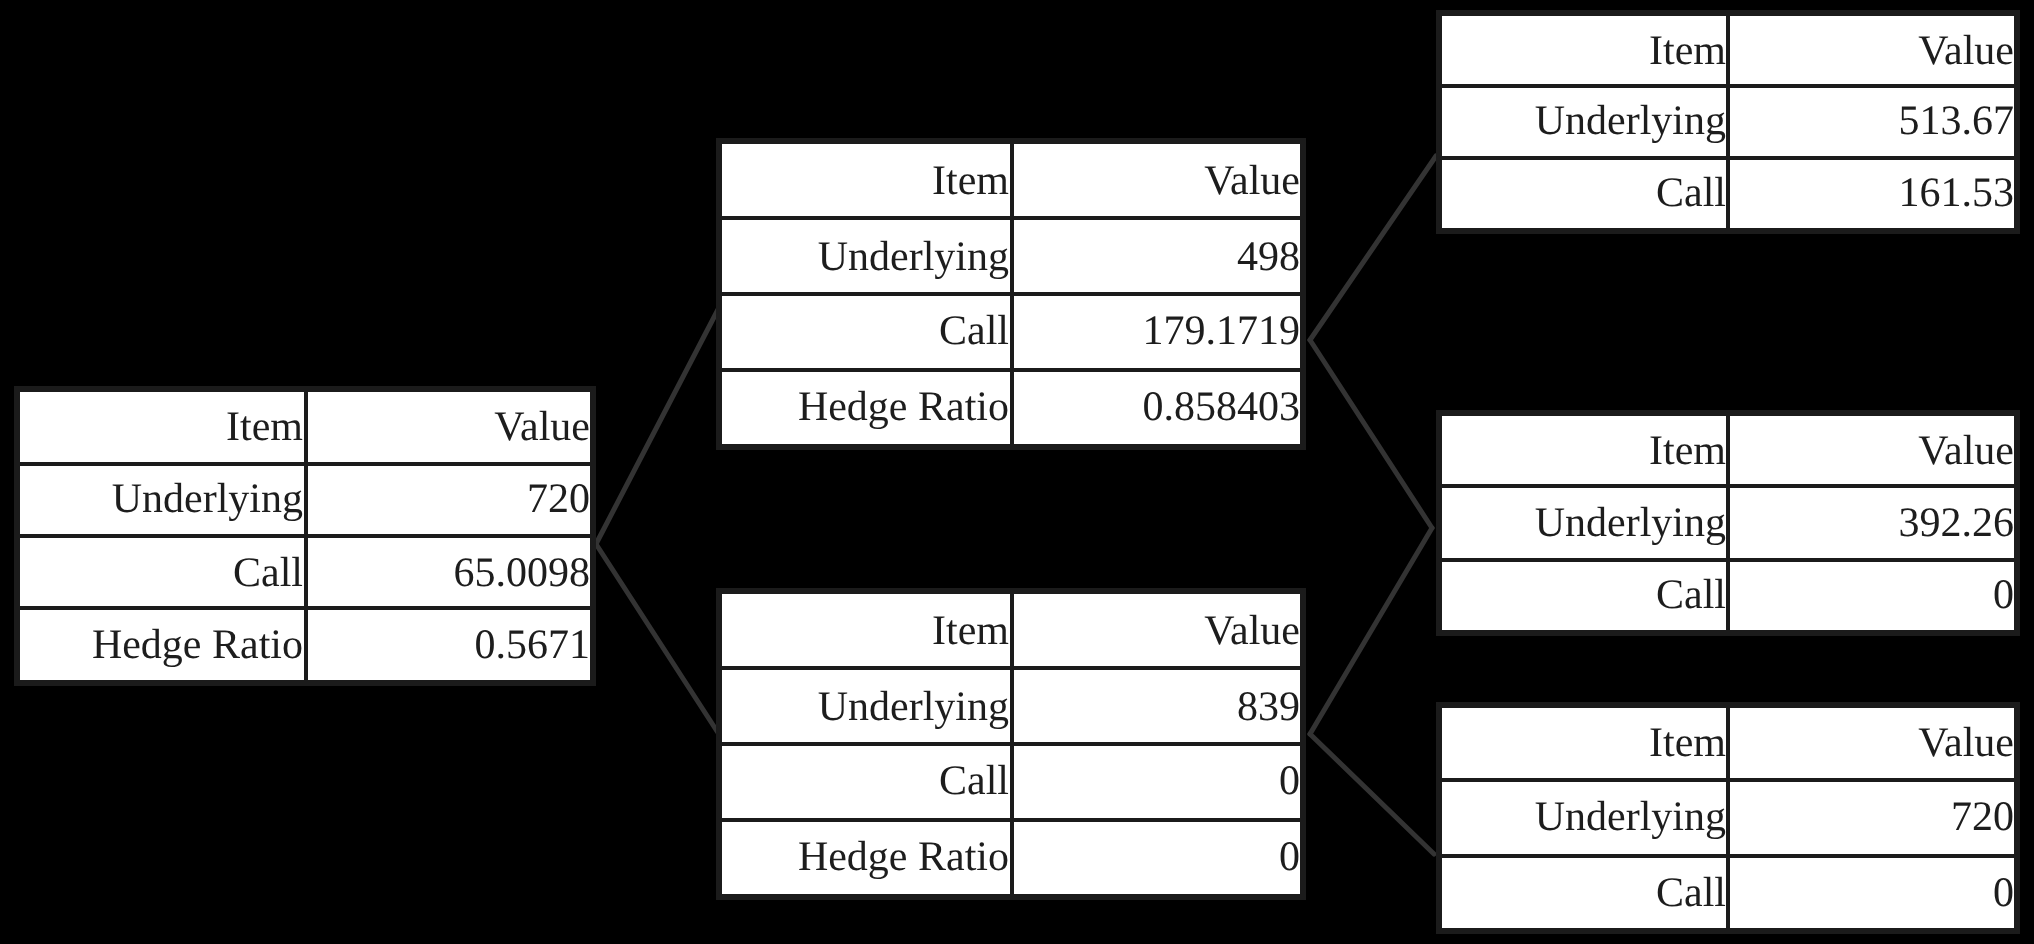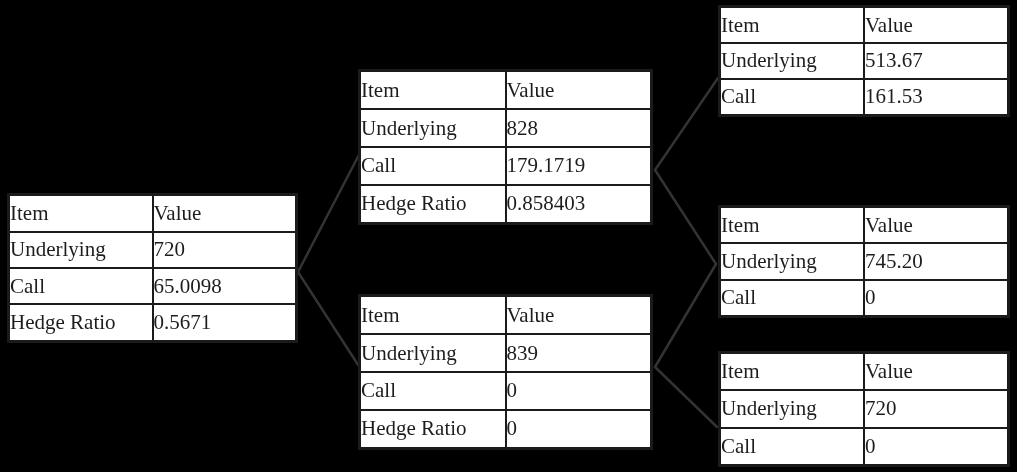--- a/index.html
+++ b/index.html
@@ -25,21 +25,21 @@
     stroke-width: 2.5;
     stroke-linecap: round;
   }
   table.node {
     position: absolute;
     border-collapse: collapse;
     table-layout: fixed;
     background: #ffffff;
     color: #1d1d1d;
     font-size: 21px;
-    text-align: left;
+    text-align: right;
     border: 3px solid #1b1b1b;
   }
   table.node th, table.node td {
     border: 2px solid #1b1b1b;
     font-weight: normal;
     padding: 0;
     vertical-align: middle;
     width: 50%;
     overflow: hidden;
   }
@@ -87,21 +87,21 @@
     </table>
 
   <table class="node" id="tbl-up">
     <tbody>
         <tr>
       <th>Item</th>
       <th>Value</th>
     </tr>
     <tr>
       <td>Underlying</td>
-      <td>828</td>
+      <td>498</td>
     </tr>
     <tr>
       <td>Call</td>
       <td>179.1719</td>
     </tr>
     <tr>
       <td>Hedge Ratio</td>
       <td>0.858403</td>
     </tr>
   </tbody>
@@ -146,21 +146,21 @@
     </table>
 
   <table class="node" id="tbl-middle">
     <tbody>
         <tr>
       <th>Item</th>
       <th>Value</th>
     </tr>
     <tr>
       <td>Underlying</td>
-      <td>745.20</td>
+      <td>392.26</td>
     </tr>
     <tr>
       <td>Call</td>
       <td>0</td>
     </tr>
   </tbody>
     </table>
 
   <table class="node" id="tbl-down-down">
     <tbody>

